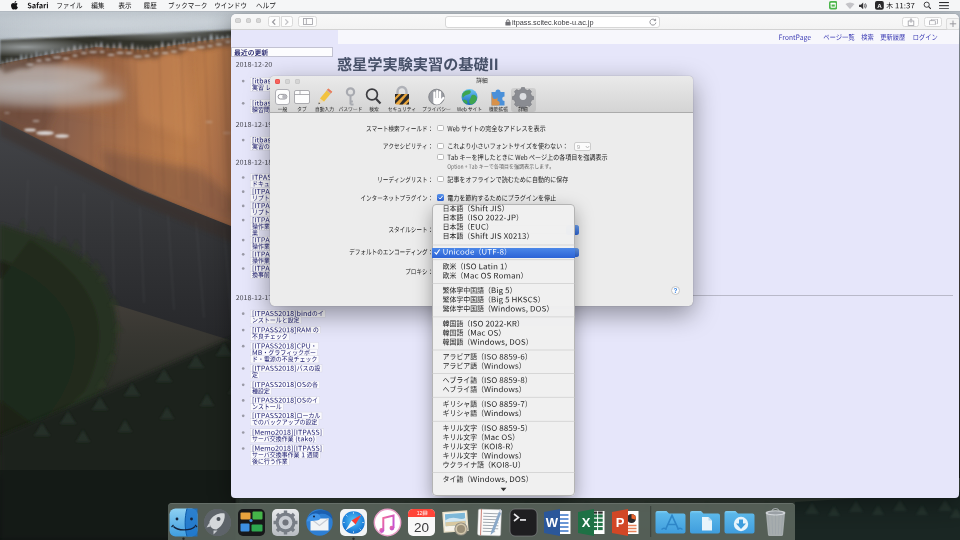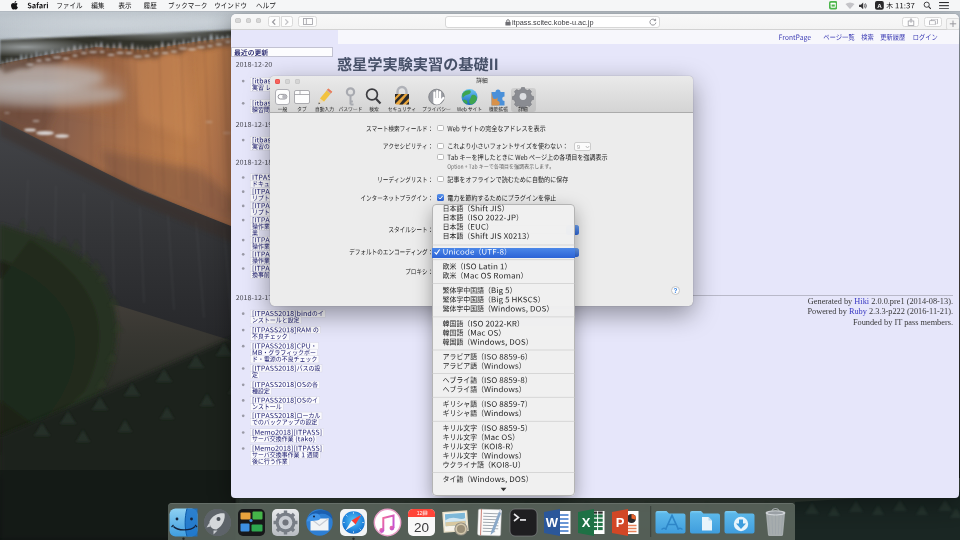--- a/index.html
+++ b/index.html
@@ -194,21 +194,20 @@
         <path d="M2.4,1.6 v-1 a.6,.6 0 0 1 .6,-.6 h5 a.6,.6 0 0 1 .6,.6 v3.4 a.7,.7 0 0 1 -.9,.7" fill="none" stroke="#a0a0a6" stroke-width=".8"></path>
       </svg>
  <div class="abs" style="left:715.3px;top:3.8px;width:14px;height:12.2px;background:#f4f4f4;border:.7px solid #dcdcdc;border-radius:2px"></div>
  <svg class="abs" style="left:718.3px;top:6.4px" width="8" height="8" viewBox="0 0 8 8">
         <path d="M4,.6 V7 M.8,3.8 H7.2" stroke="#9a9aa0" stroke-width="1"></path>
       </svg>
 
  <div class="abs" style="left:107px;top:15.8px;width:620.5px;height:13.9px;background:#f7f7fc"></div>
  <div class="abs" style="left:.4px;top:33.3px;width:101.5px;height:9.5px;background:#fcfcfe;border:.5px solid #c2c2d2"></div>
  <div class="abs" style="left:116px;top:281.2px;width:606px;height:.8px;background:#b9b9c9"></div>
- <div class="abs" style="right:5.5px;top:282.6px;width:400px;text-align:right;font-family:'Liberation Serif',serif;font-size:8.3px;line-height:10.5px;color:#383838">Generated by <span style="color:#3737c2">Hiki</span> 2.0.0.pre1 (2014-08-13).<br>Powered by <span style="color:#3737c2">Ruby</span> 2.3.3-p222 (2016-11-21).<br>Founded by IT pass members.</div>
 </div>
 
 <div class="abs" id="pw" style="left:270.3px;top:76px;width:422.3px;height:230px;z-index:20;border-radius:4.5px;overflow:hidden;box-shadow:0 8px 26px rgba(0,0,0,.40),0 0 1px rgba(0,0,0,.45);background:#ececec">
  <div class="abs" style="left:0;top:0;width:100%;height:37.2px;background:linear-gradient(#eaeaea,#d4d4d4);border-bottom:1px solid #ababab"></div>
  <div class="abs" style="left:4.9px;top:3.4px;width:4.4px;height:4.4px;border-radius:50%;background:#f7635c;box-shadow:inset 0 0 0 .5px #e0443e"></div>
  <div class="abs" style="left:14.9px;top:3.4px;width:4.4px;height:4.4px;border-radius:50%;background:#d5d5d5;box-shadow:inset 0 0 0 .5px #c0c0c0"></div>
  <div class="abs" style="left:24.9px;top:3.4px;width:4.4px;height:4.4px;border-radius:50%;background:#d5d5d5;box-shadow:inset 0 0 0 .5px #c0c0c0"></div>
  <div class="abs" style="left:240.7px;top:11.5px;width:25px;height:24px;background:rgba(0,0,0,.085);border-radius:3px"></div>
 
  <div class="abs" style="left:303.7px;top:66.1px;width:17.2px;height:8.8px;background:#fbfbfb;border:.6px solid #cccccc;border-radius:2px"></div>

